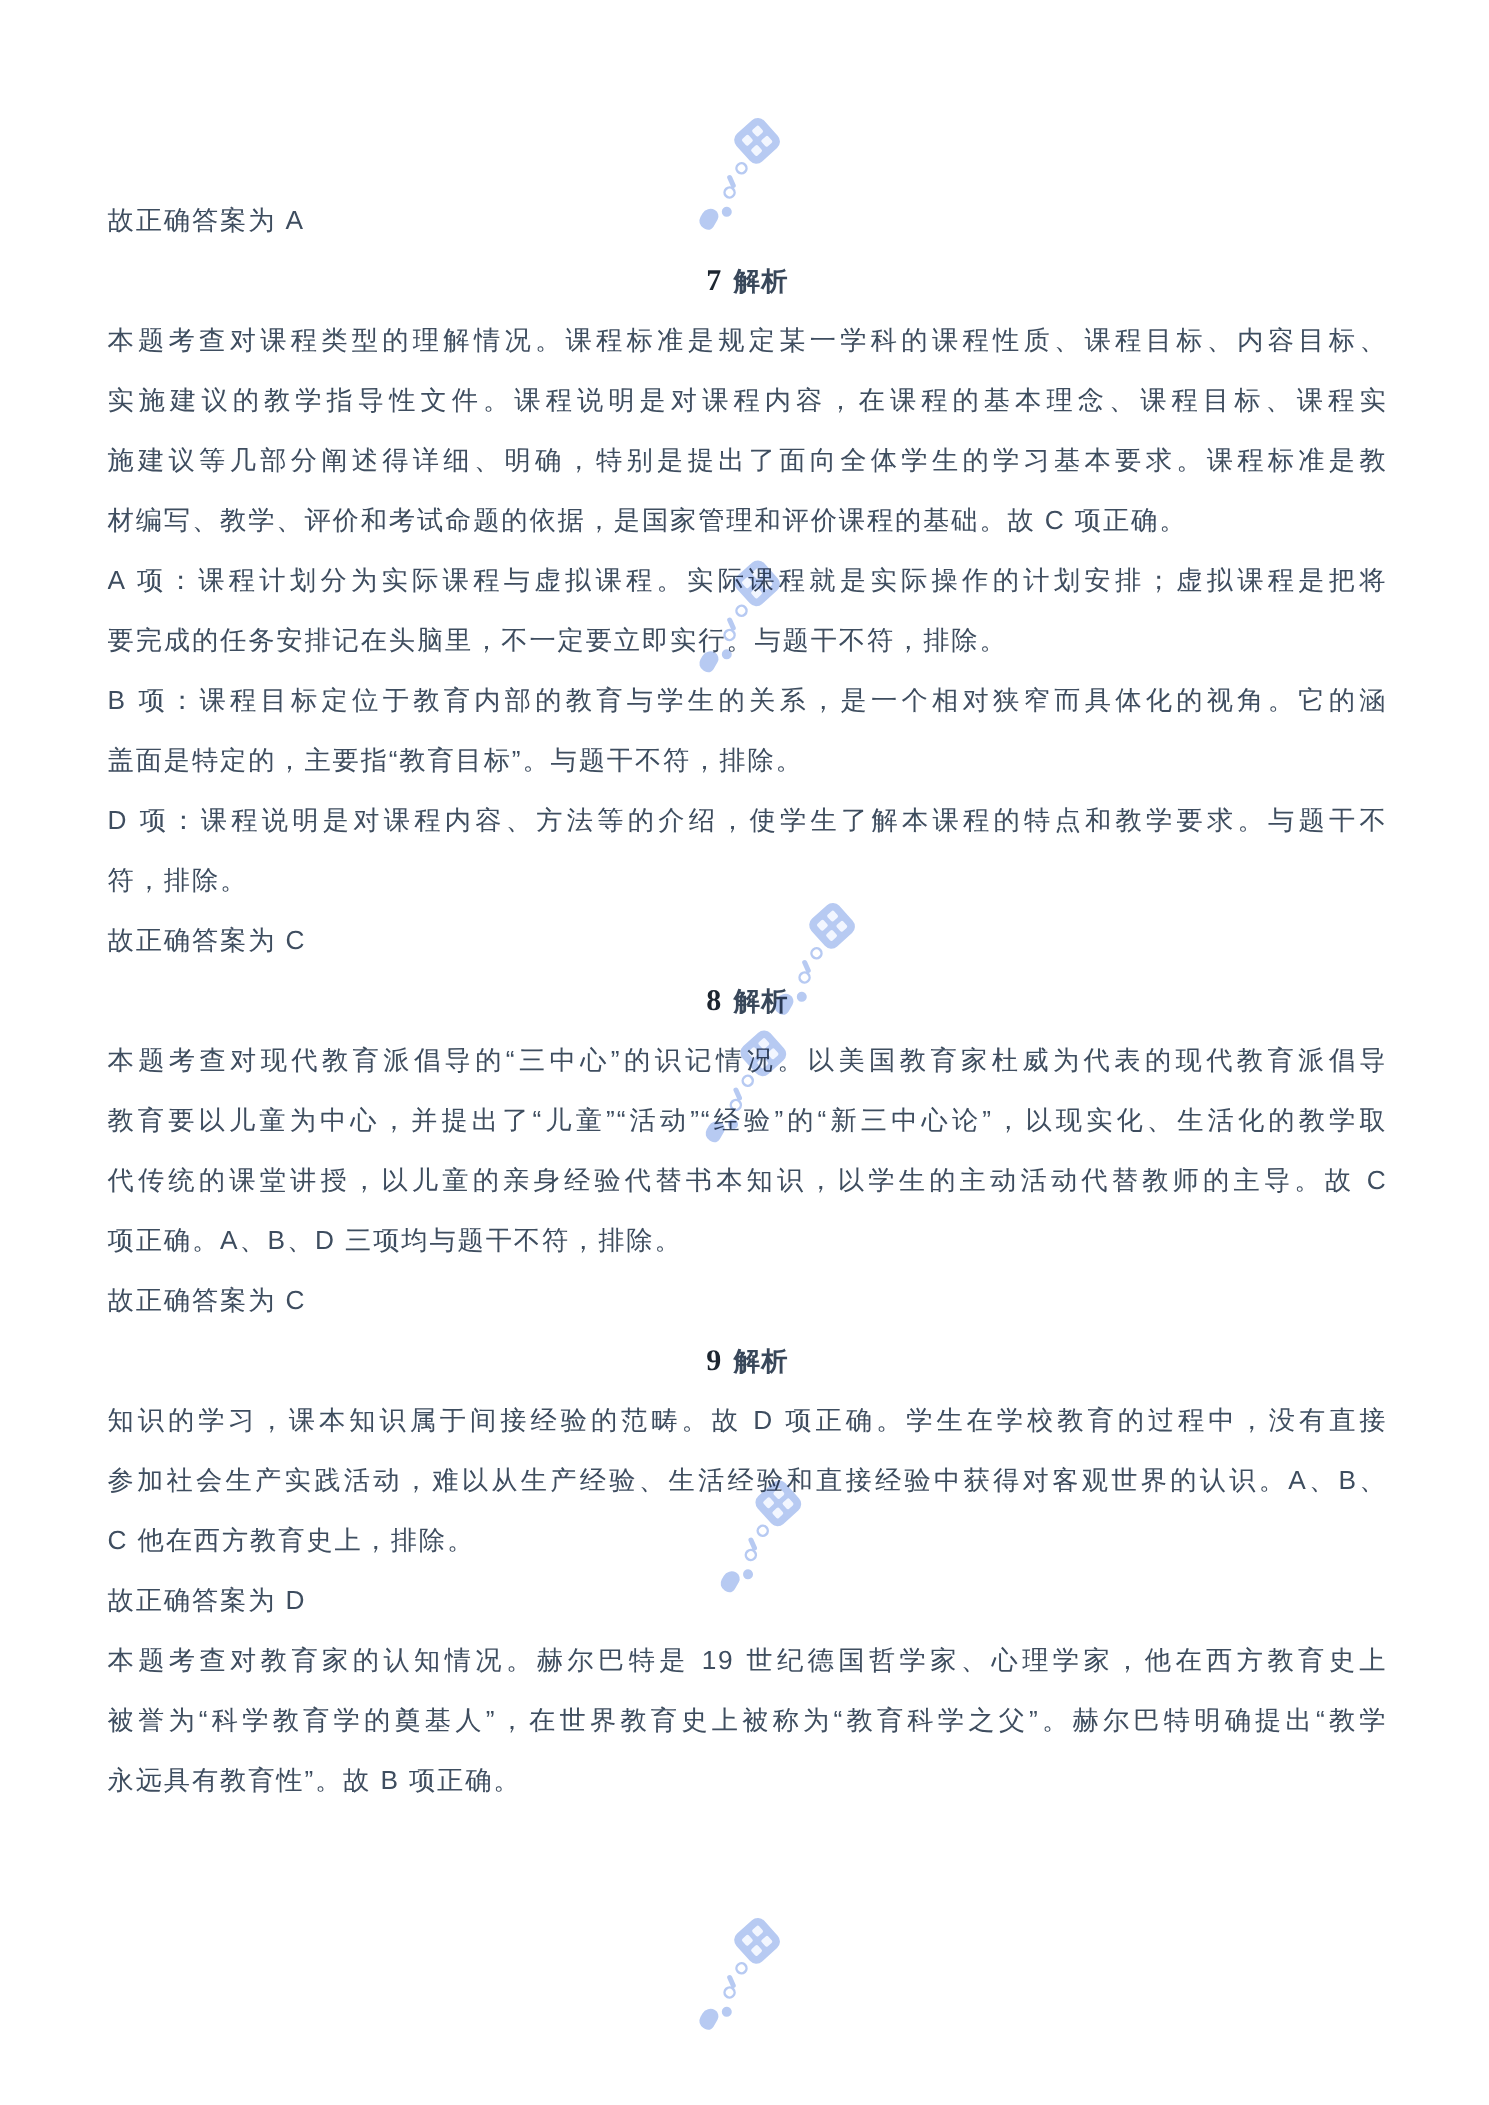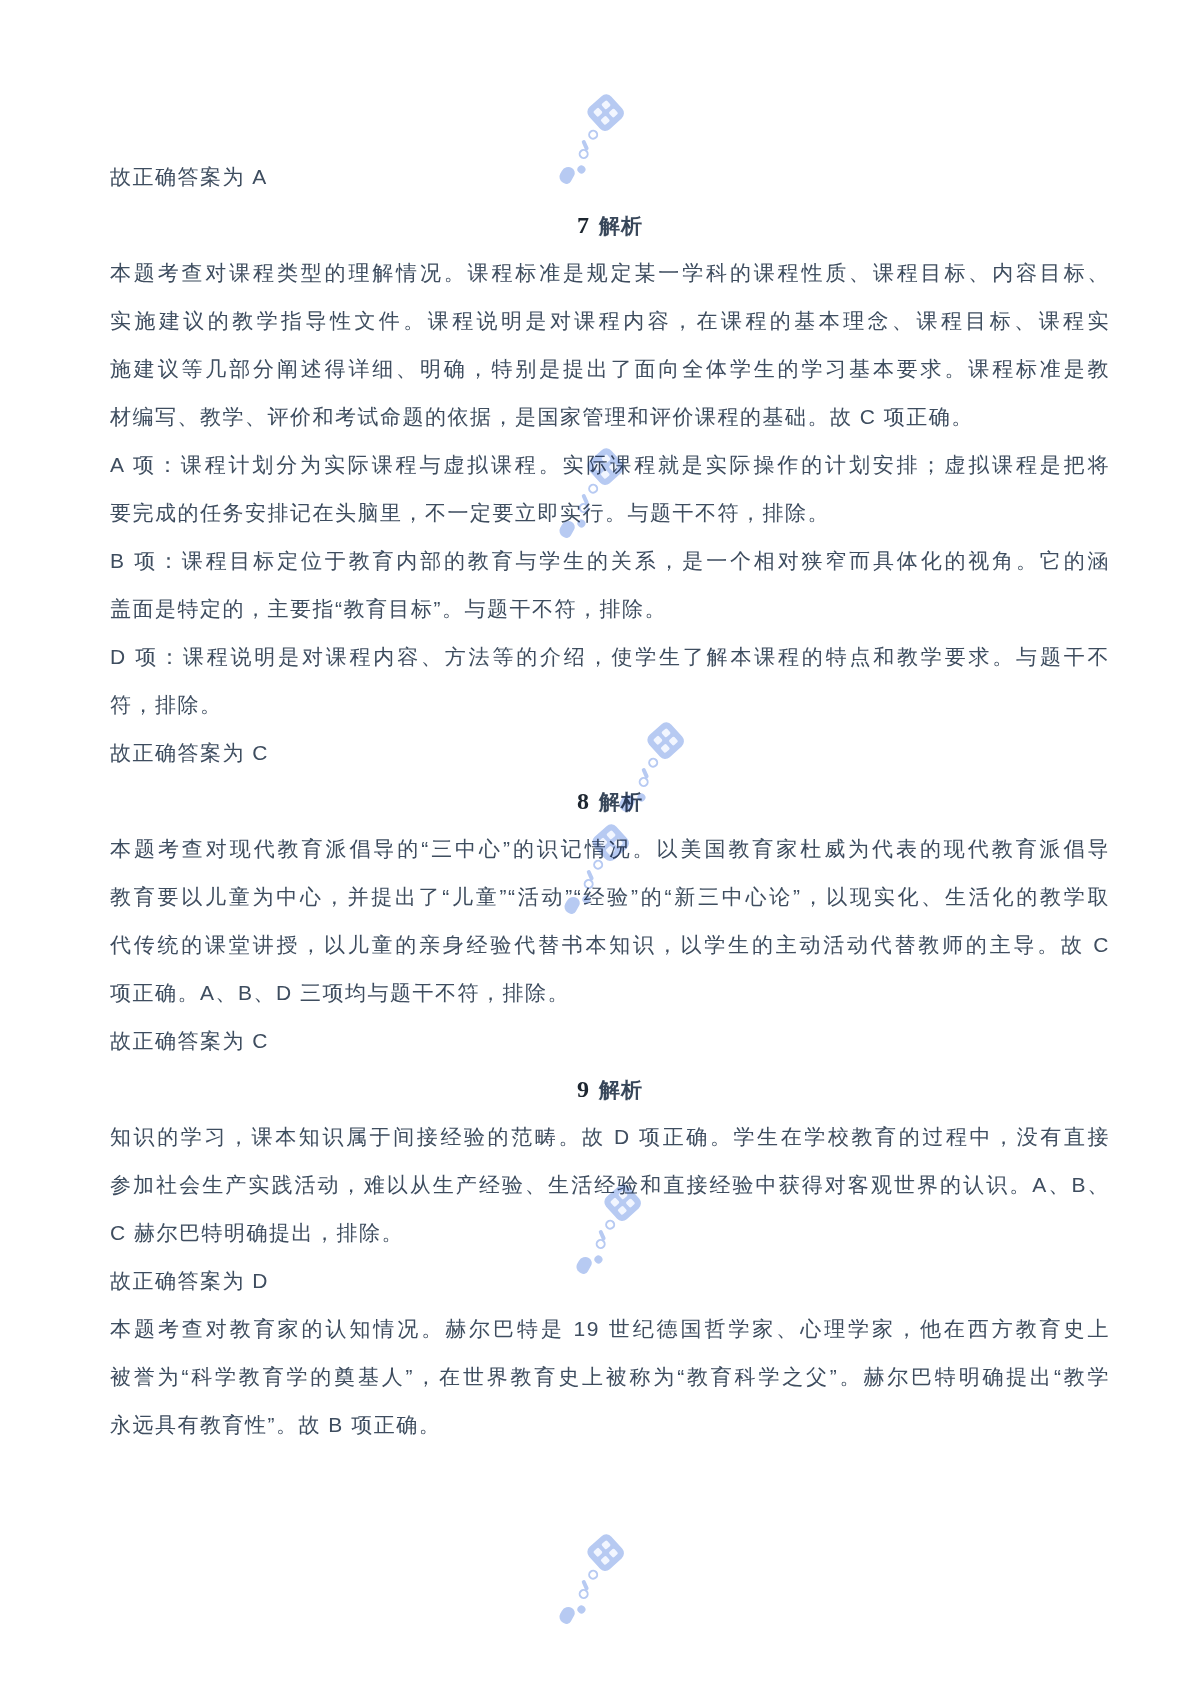--- a/index.html
+++ b/index.html
@@ -16,21 +16,20 @@
     width:1024px;
     color:var(--txt,#3e4d5f);
     font-size:21px;
     letter-spacing:1.5px;
     z-index:1;
   }
   .row{
     height:48px;
     line-height:48px;
     overflow:hidden;
-    margin-left:24px;
   }
   .row.fill{
     text-align:justify;
     text-align-last:justify;
   }
   .row.heading{
     font-weight:700;
     letter-spacing:1px;
     text-align:center;
   }
@@ -139,21 +138,21 @@
   <div class="row">项正确。A、B、D 三项均与题干不符，排除。</div>
 
   <div class="row">故正确答案为 C</div>
 
   <div class="row heading">
     <span class="num">9</span><span class="label">解析</span>
   </div>
 
   <div class="row fill">知识的学习，课本知识属于间接经验的范畴。故 D 项正确。学生在学校教育的过程中，没有直接</div>
   <div class="row fill">参加社会生产实践活动，难以从生产经验、生活经验和直接经验中获得对客观世界的认识。A、B、</div>
-  <div class="row">C 赫尔巴特明确提出，排除。</div>
+  <div class="row">C 他在西方教育史上，排除。</div>
 
   <div class="row">故正确答案为 D</div>
 
 
   <div class="row fill">本题考查对教育家的认知情况。赫尔巴特是 19 世纪德国哲学家、心理学家，他在西方教育史上</div>
   <div class="row fill">被誉为“科学教育学的奠基人”，在世界教育史上被称为“教育科学之父”。赫尔巴特明确提出“教学</div>
   <div class="row">永远具有教育性”。故 B 项正确。</div>
 
 </div>
 

